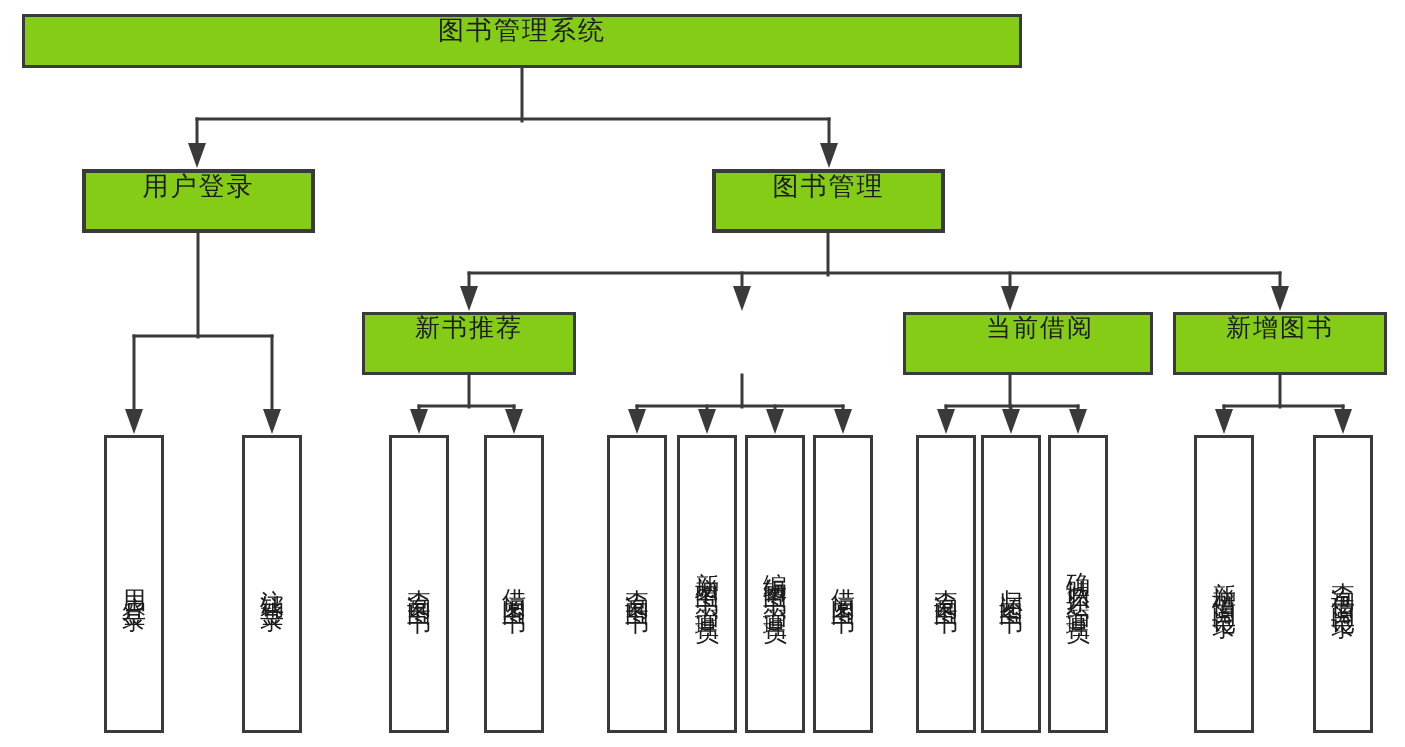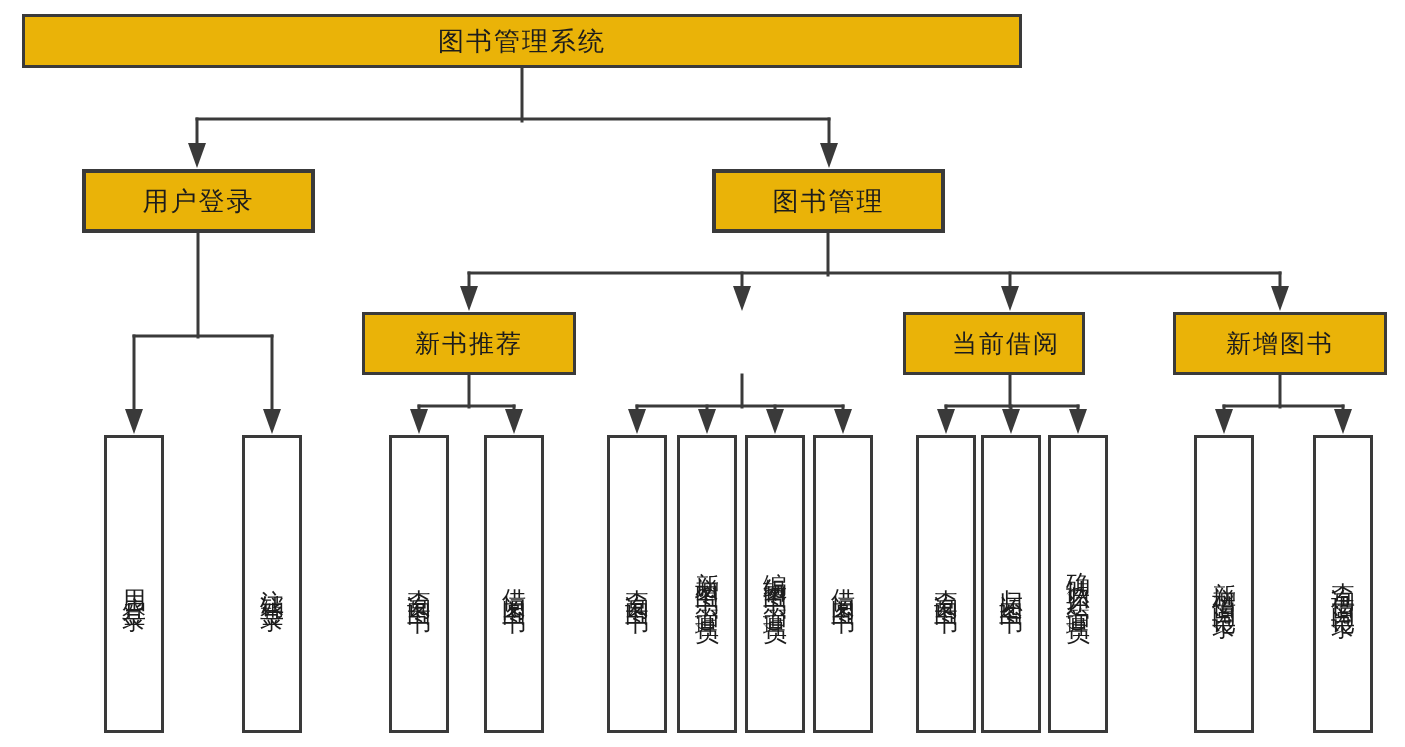--- a/index.html
+++ b/index.html
@@ -3,22 +3,22 @@
 <meta charset="utf-8">
 <style>
   html,body{margin:0;padding:0;background:#ffffff;}
   body{
     width:1405px;height:747px;position:relative;overflow:hidden;
     font-family:"Liberation Sans","DejaVu Sans",sans-serif;
   }
   #canvas{position:absolute;inset:0;width:1405px;height:747px;}
   svg.connectors{position:absolute;left:0;top:0;z-index:1;}
   .hbox{
-    position:absolute;box-sizing:border-box;background:#eab308;
-    border:4px solid #3a3a3a;display:flex;align-items:center;justify-content:center;
+    position:absolute;box-sizing:border-box;background:#84cc16;
+    border:4px solid #3a3a3a;display:flex;justify-content:center;
     z-index:2;color:#1c1c1c;
   }
   .hbox.root{border-width:3px;}
   .hbox.lvl2{border-width:3px;}
   .hbox span{font-size:26px;letter-spacing:2px;line-height:1;}
   .hbox.lvl2 span{font-size:25px;}
   .vbox{
     position:absolute;box-sizing:border-box;background:#ffffff;
     border:3px solid #3a3a3a;top:435px;width:60px;height:298px;
     display:flex;align-items:center;justify-content:center;z-index:2;color:#1c1c1c;
@@ -113,21 +113,21 @@
   <div class="hbox" style="left:82px;top:169px;width:233px;height:64px;">
     <span>用户登录</span>
   </div>
   <div class="hbox" style="left:712px;top:169px;width:233px;height:64px;">
     <span>图书管理</span>
   </div>
 
   <div class="hbox lvl2" style="left:362px;top:312px;width:214px;height:63px;">
     <span>新书推荐</span>
   </div>
-  <div class="hbox lvl2" style="left:903px;top:312px;width:182px;height:63px;padding-left:24px;">
+  <div class="hbox lvl2" style="left:903px;top:312px;width:250px;height:63px;padding-left:24px;">
     <span>当前借阅</span>
   </div>
   <div class="hbox lvl2" style="left:1173px;top:312px;width:214px;height:63px;">
     <span>新增图书</span>
   </div>
 
   <div class="vbox" style="left:104px;">
     <span>用户登录</span>
   </div>
   <div class="vbox" style="left:242px;">

